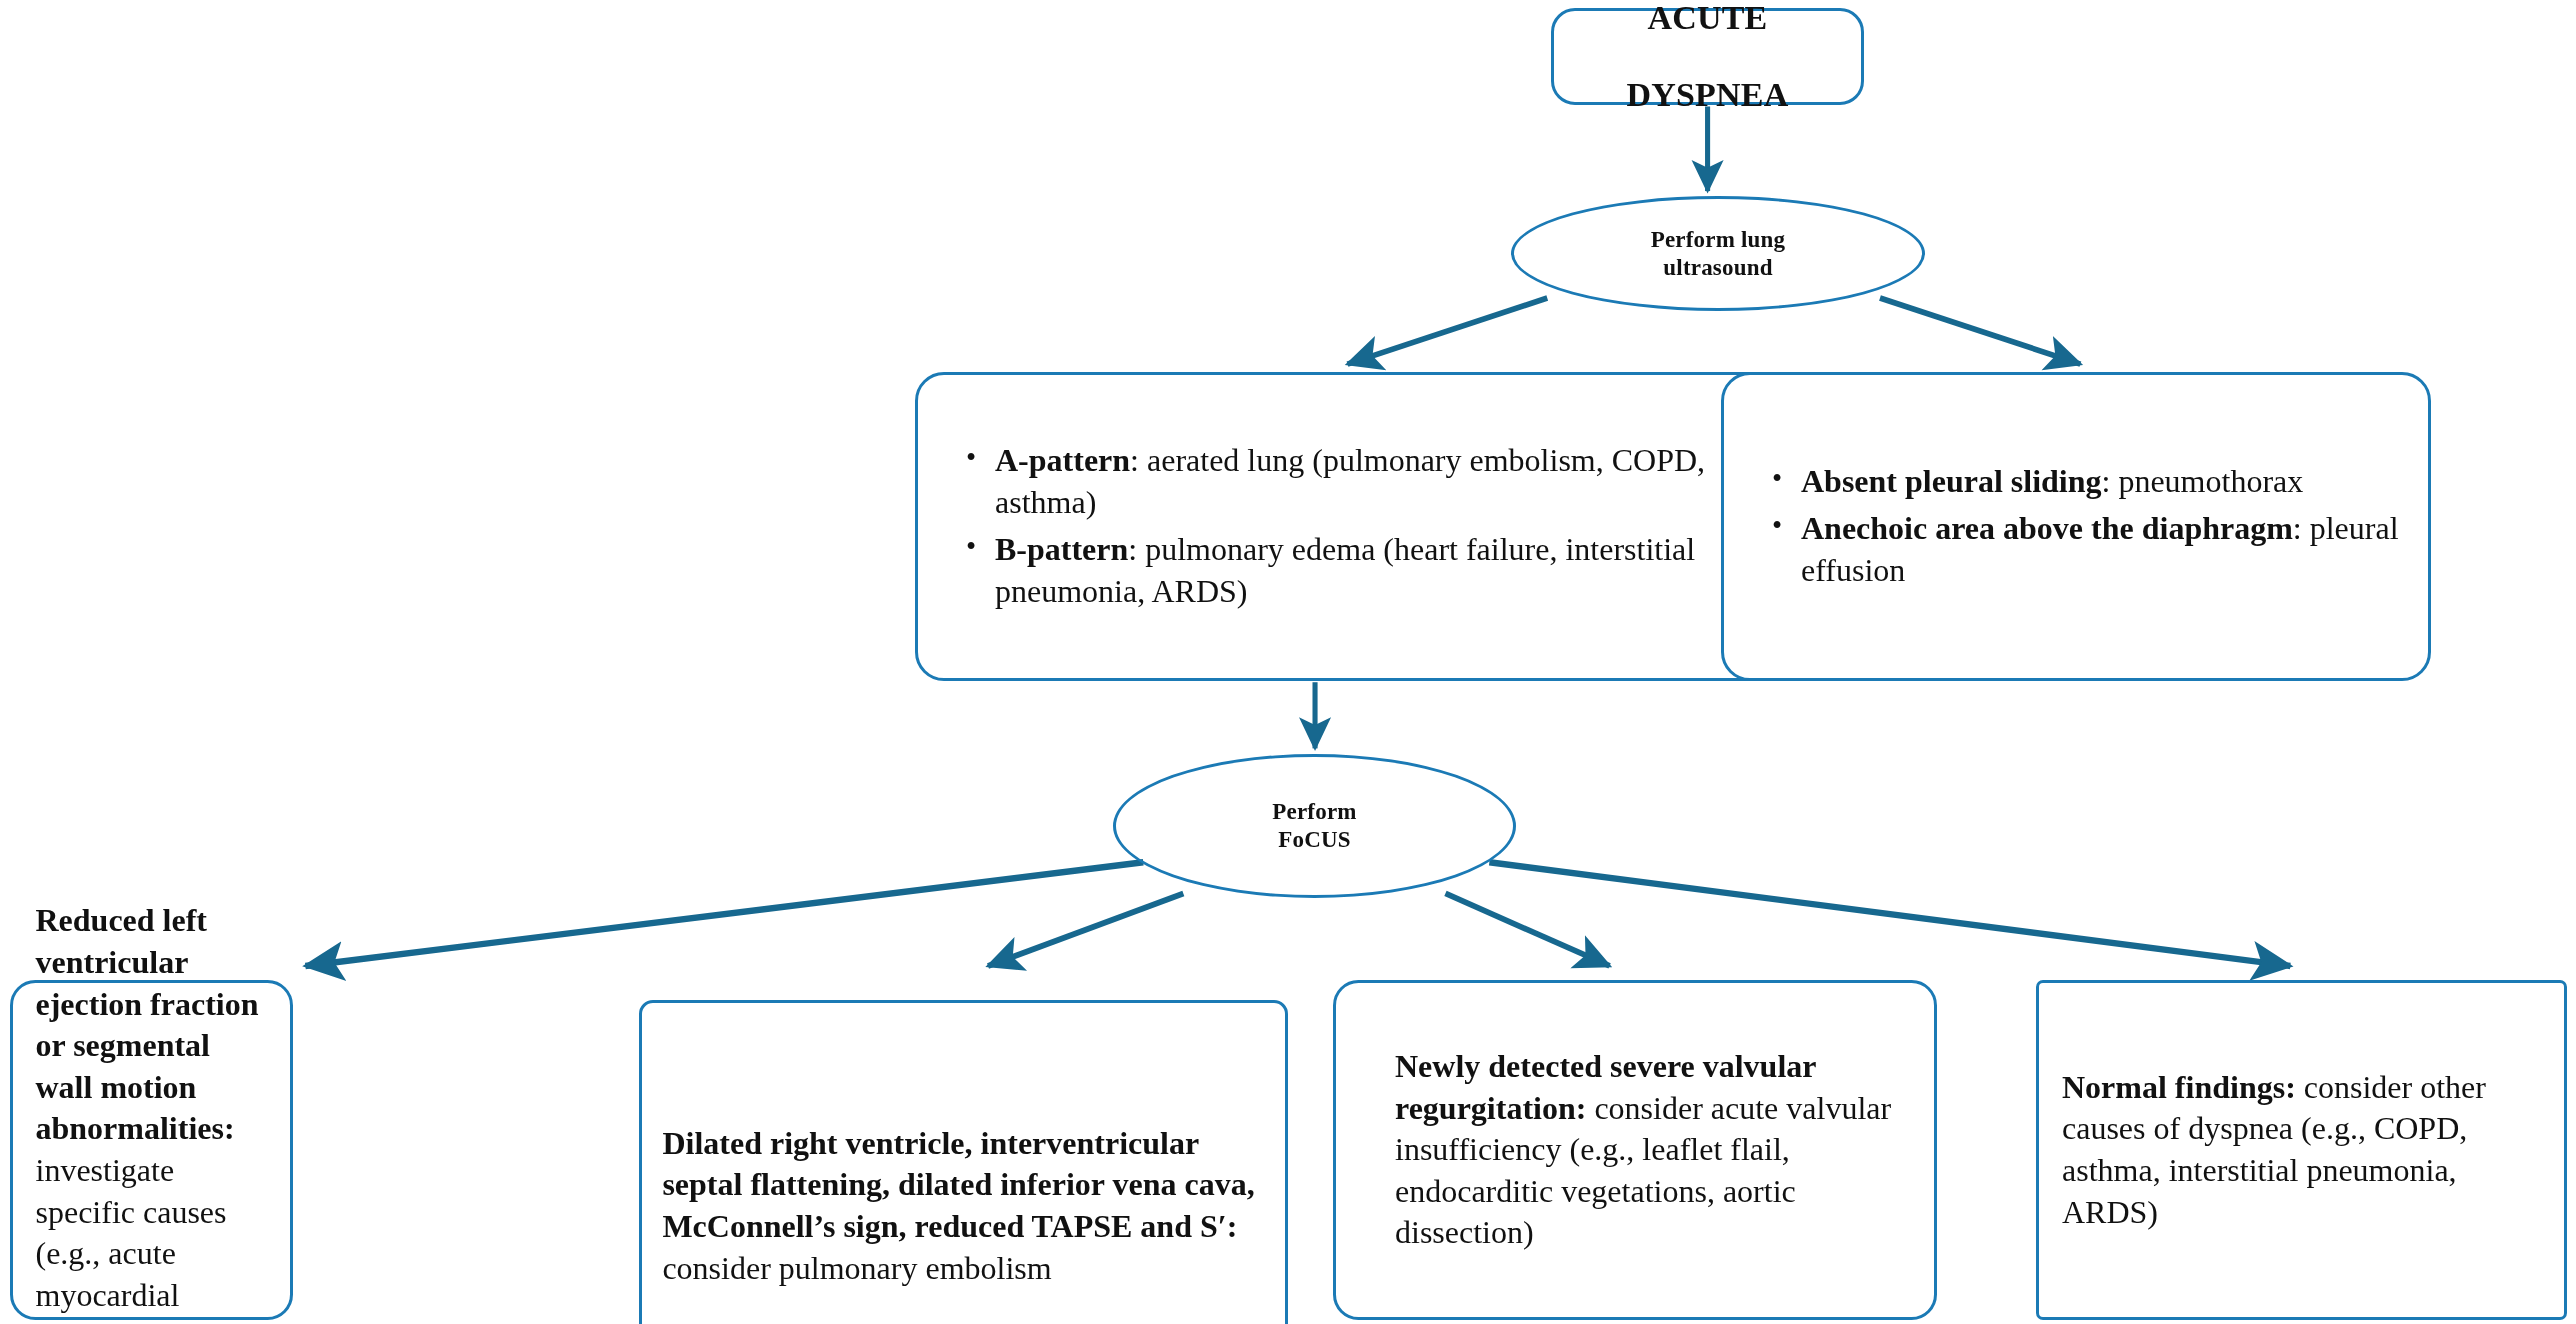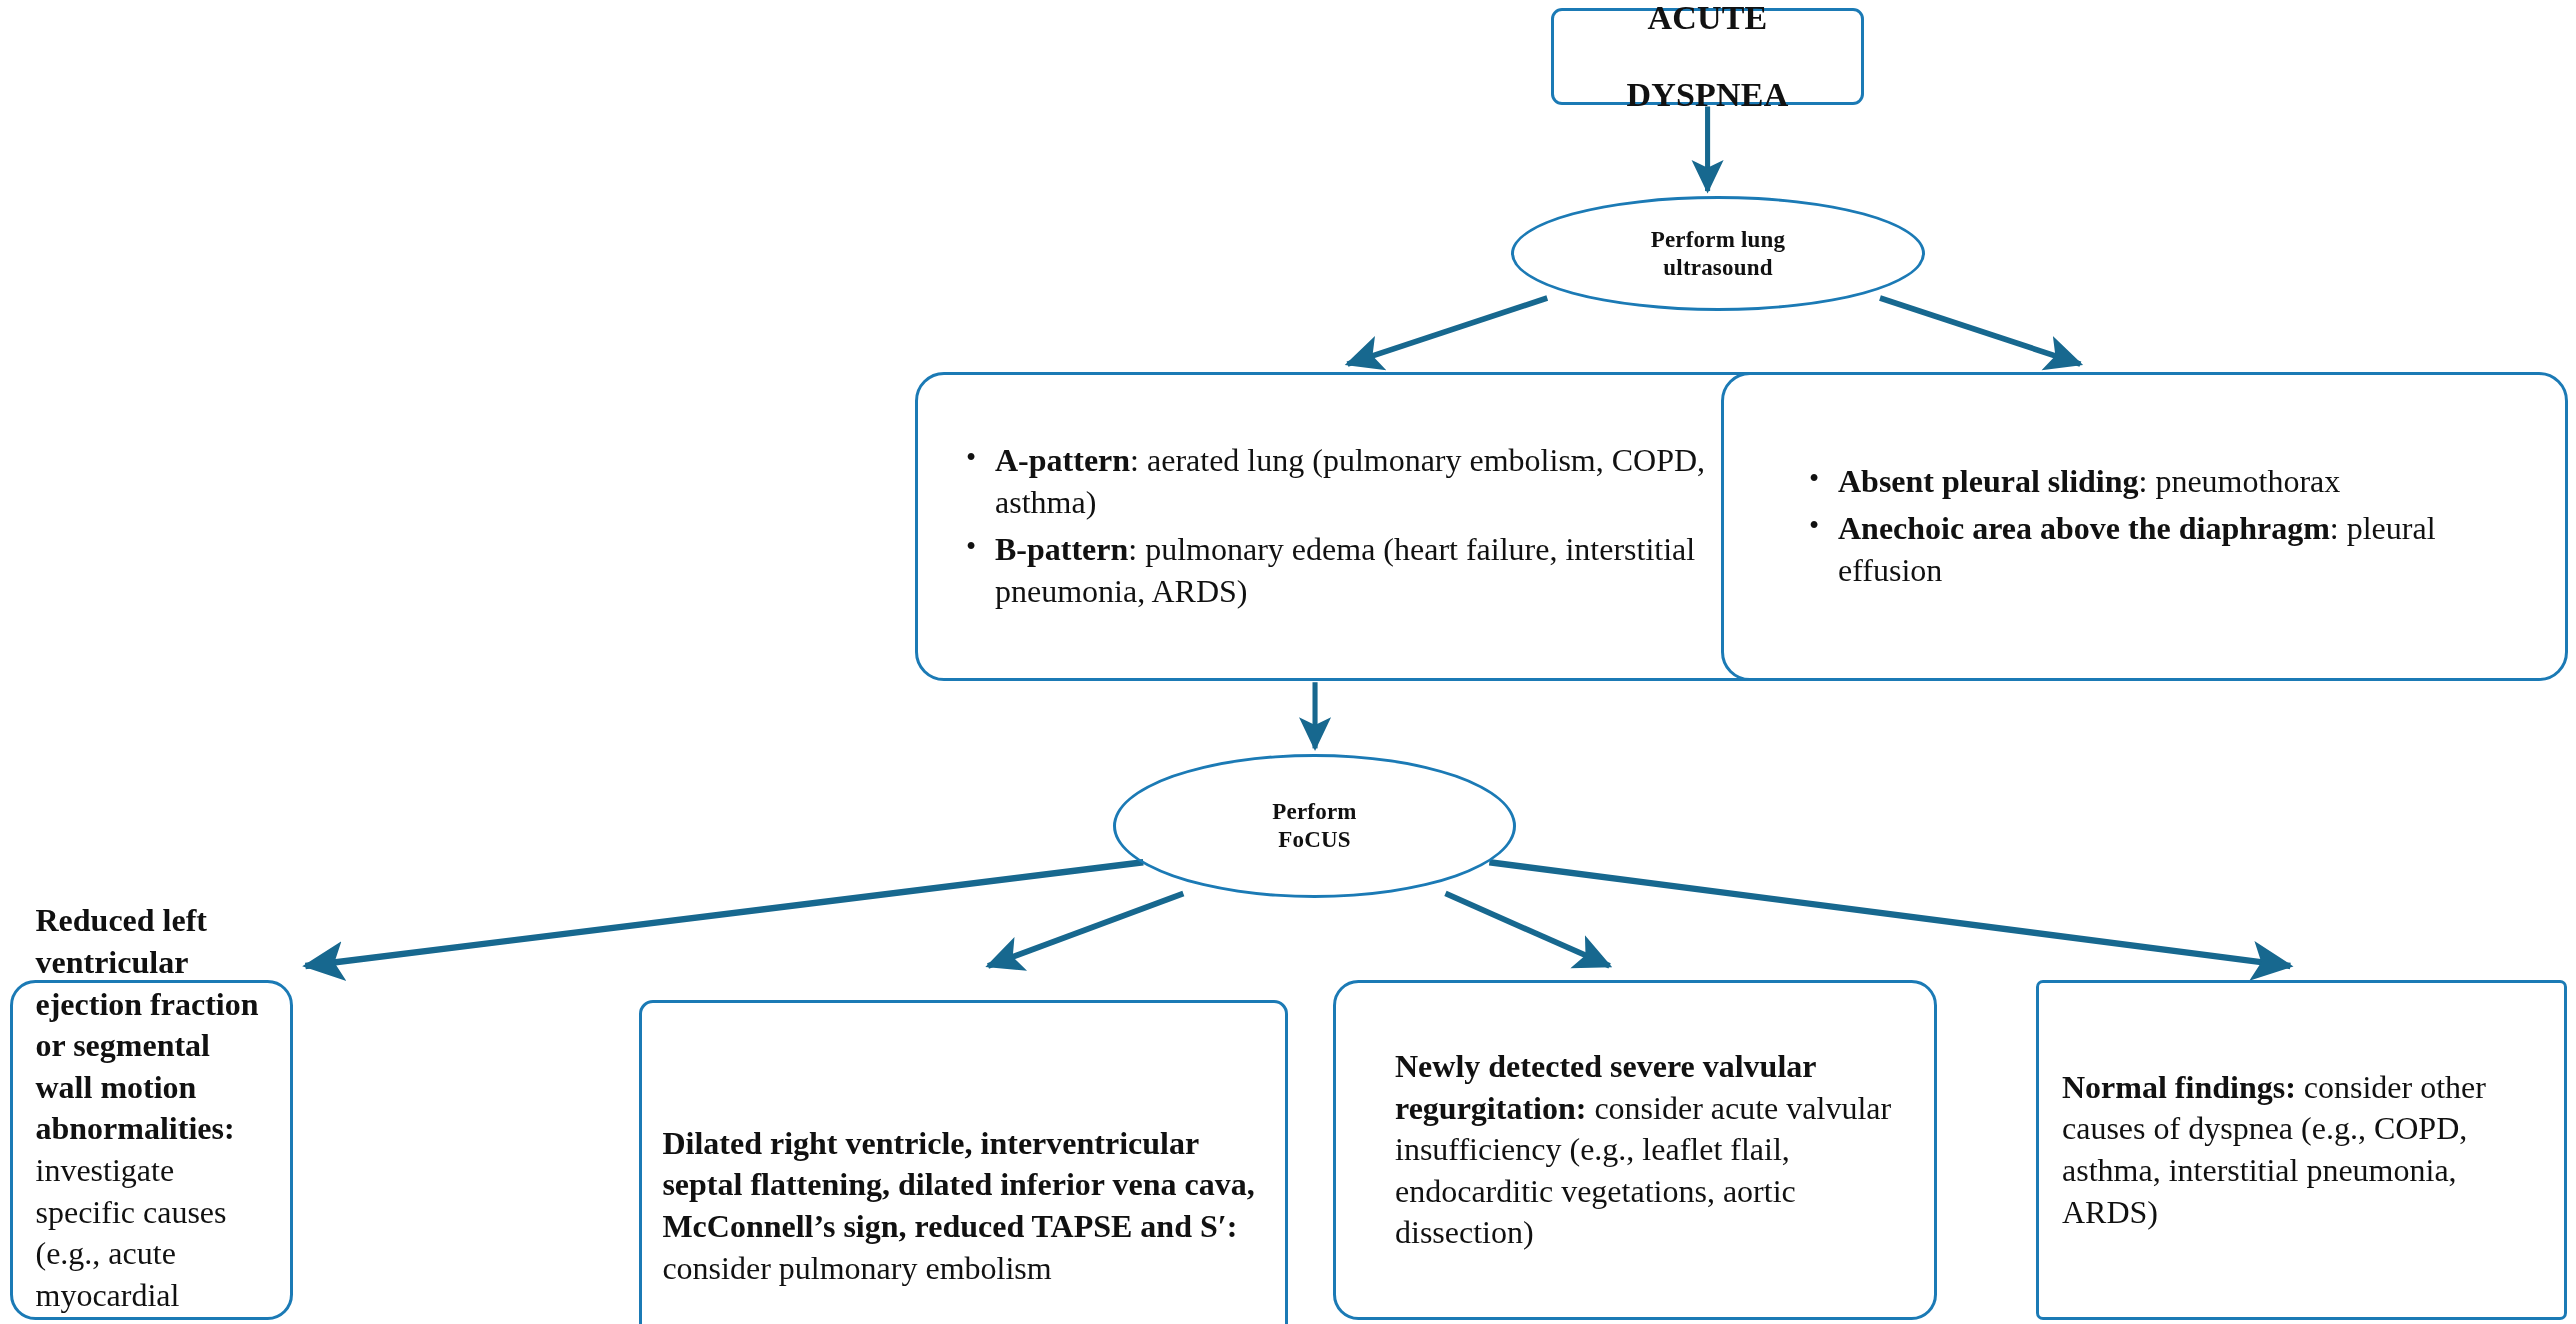--- a/index.html
+++ b/index.html
@@ -34,21 +34,21 @@
     display: flex;
     flex-direction: column;
     justify-content: center;
   }
   
   .rect-node {
     border: 3.2px solid #1b7ab5;
     border-radius: 29px;
   }
   .rect-node.terminal {
-    border-radius: 11px;
+    border-radius: 24px;
     align-items: center;
     text-align: center;
     gap: 36px;
   }
   
   .ellipse-node {
     border: 3.2px solid #1b7ab5;
     border-radius: 50%;
     align-items: center;
     text-align: center;
@@ -105,21 +105,21 @@
     left: 1511px; top: 196px; width: 414px; height: 115px;
   }
   #node-perform-focus {
     left: 1113px; top: 754px; width: 403px; height: 144px;
   }
 
   #node-a-b-pattern {
     left: 915px; top: 372px; width: 880px; height: 309px;
   }
   #node-pleural-findings {
-    left: 1721px; top: 372px; width: 847px; height: 309px; padding-left: 37px;
+    left: 1721px; top: 372px; width: 710px; height: 309px;
   }
 
   #node-lv-dysfunction {
     left: 9.5px;  top: 980px; width: 283px;  height: 340px;
     border-radius: 25.4px;
   }
   #node-rv-strain {
     left: 639px; top: 1000px; width: 649px; height: 412px;
     border-radius: 14px;
   }

